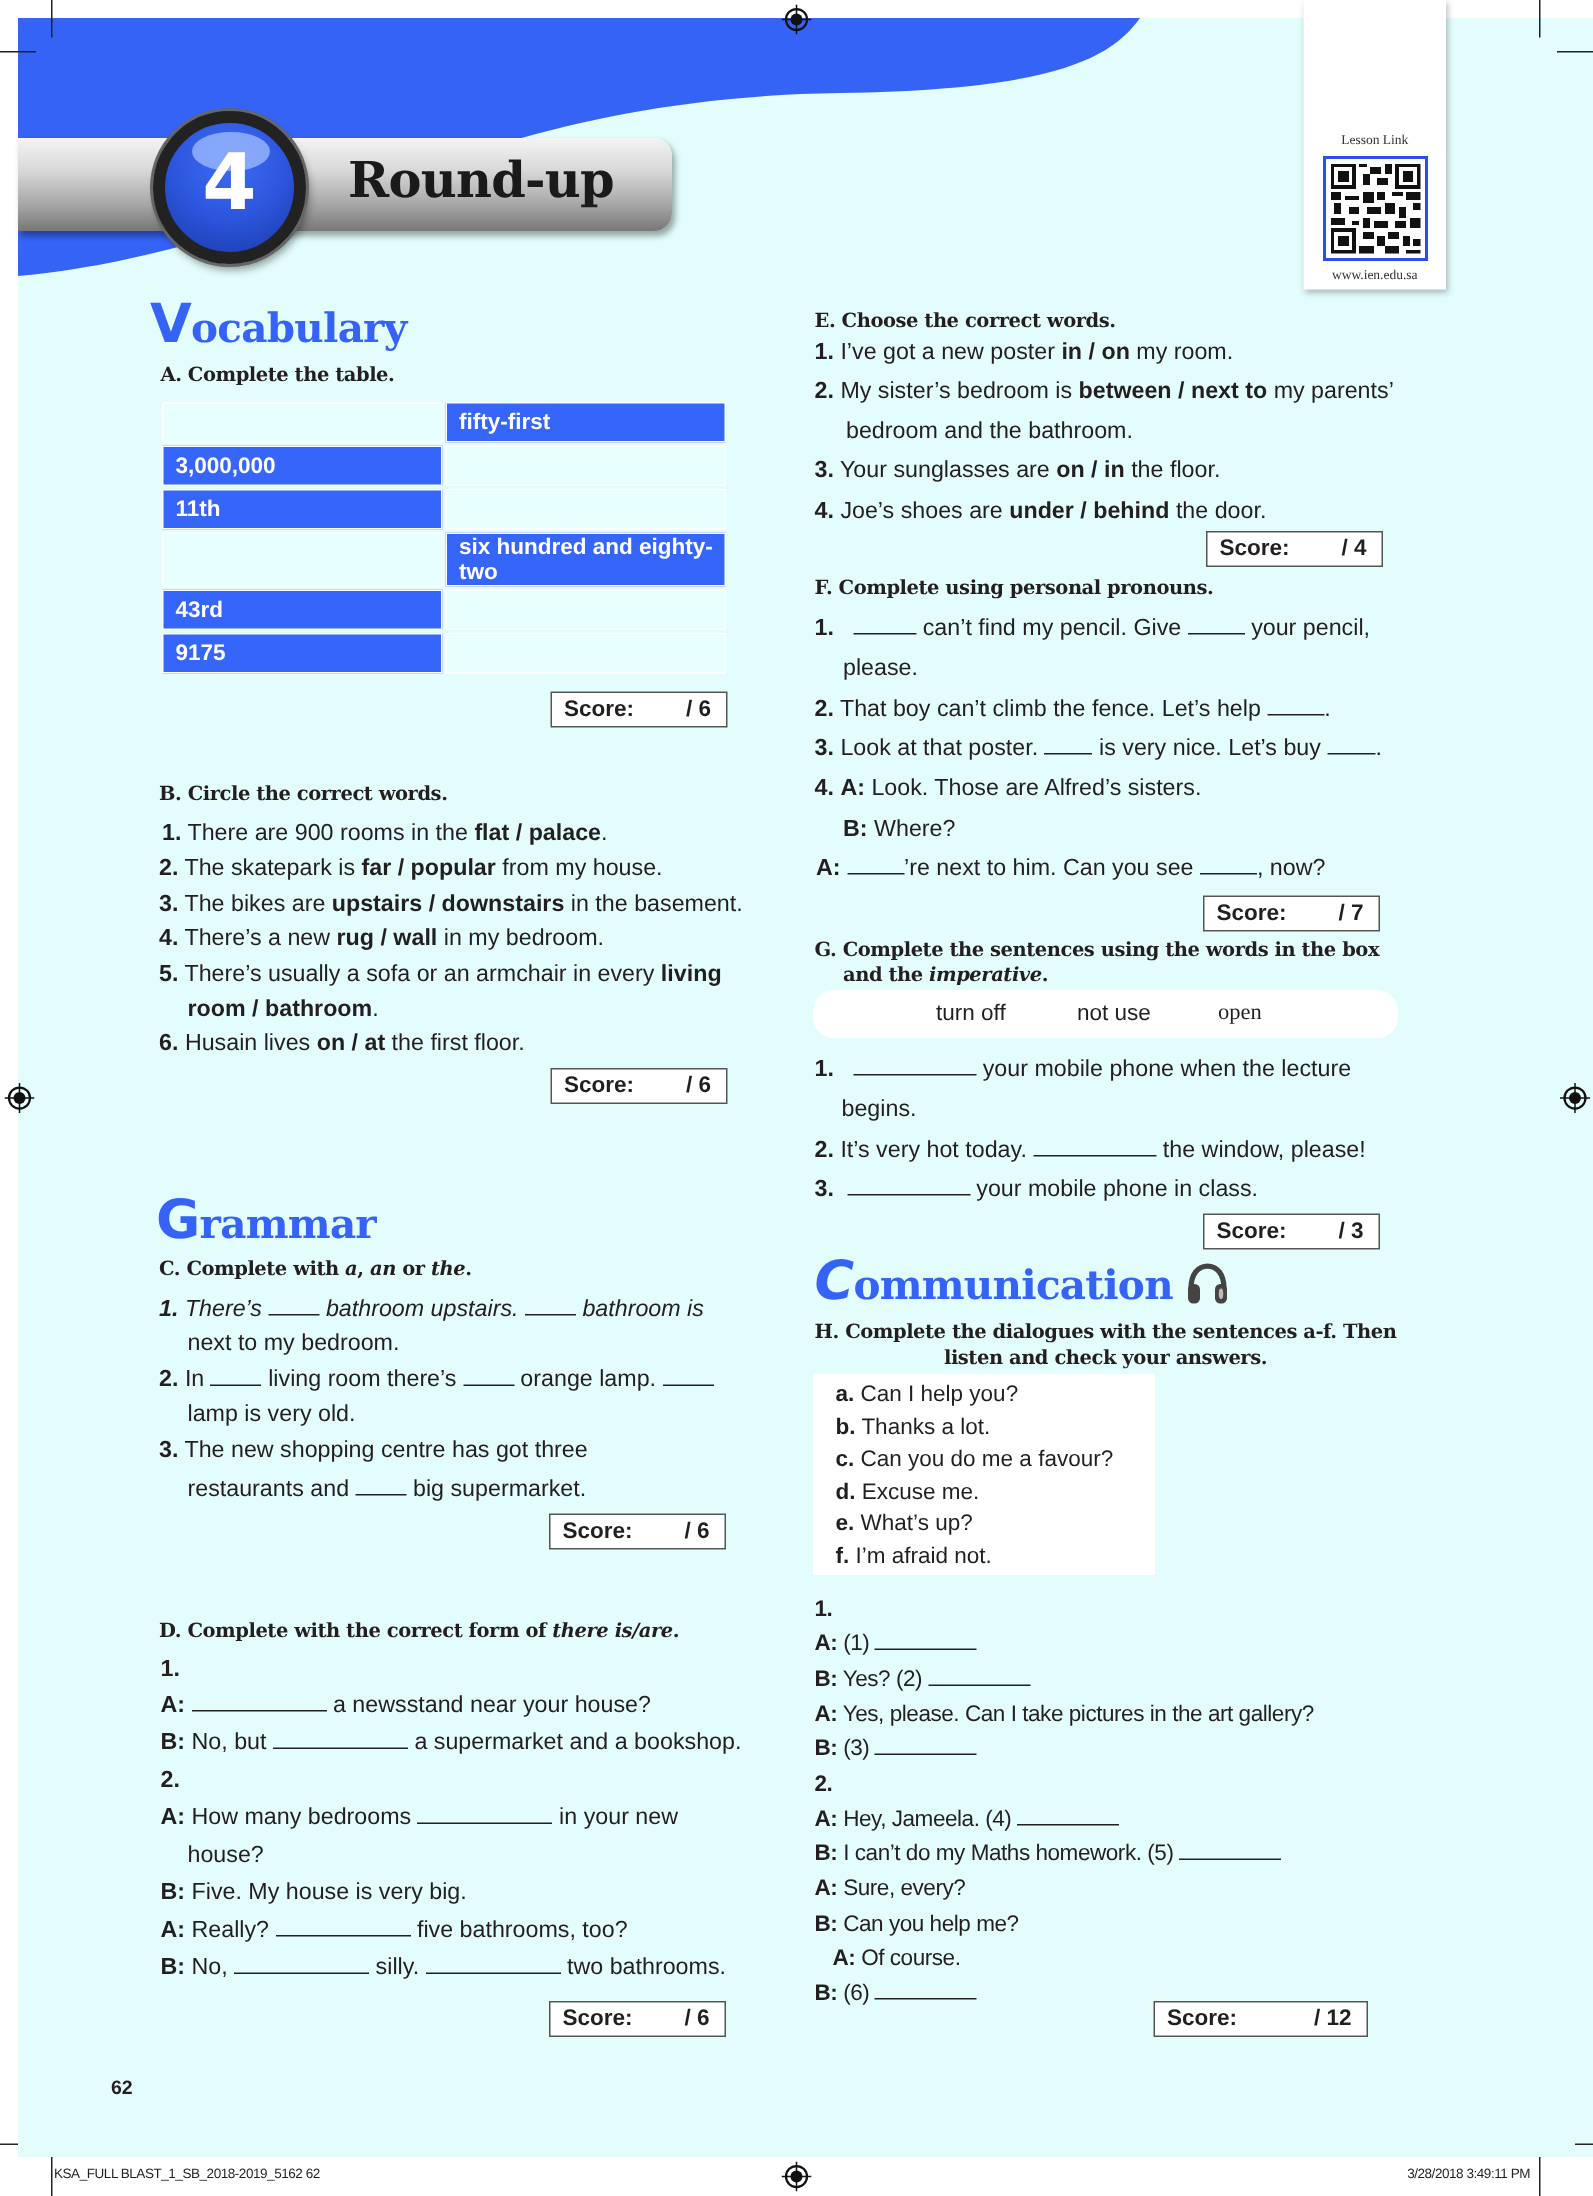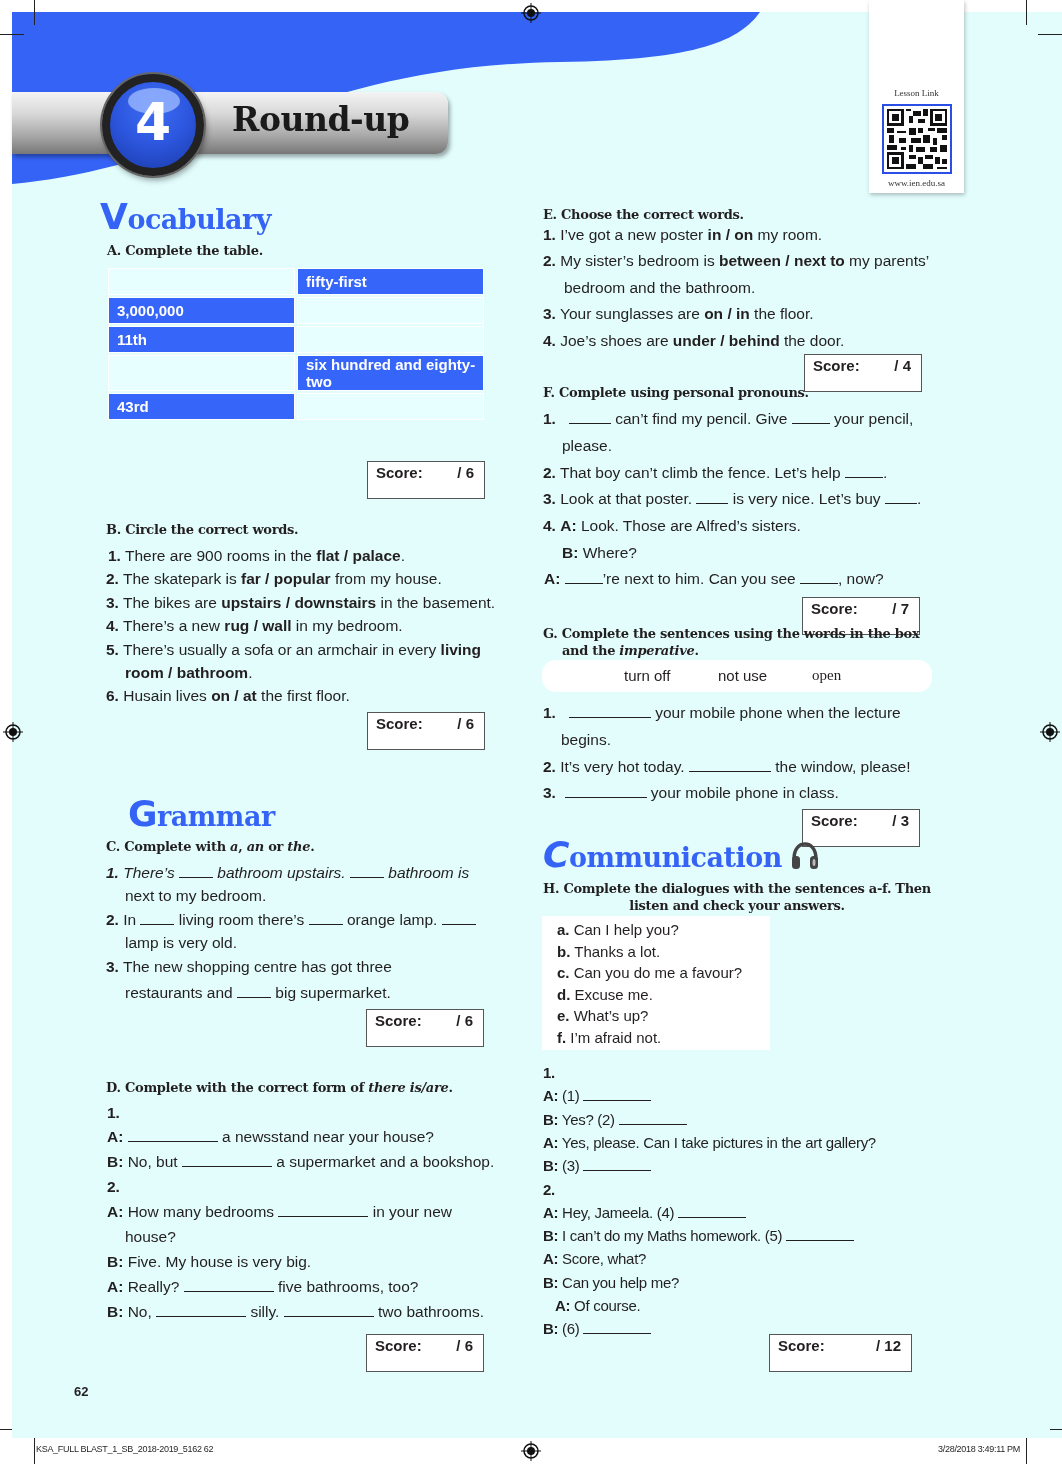--- a/index.html
+++ b/index.html
@@ -30,21 +30,21 @@
 
   
   .sec-title { position: absolute; font-family: "DejaVu Serif", serif; font-weight: bold; color: #3563f5; font-size: 27px; letter-spacing: -0.5px; }
   .sec-title .cap { font-family: "DejaVu Sans", sans-serif; font-size: 36px; font-weight: bold; }
   .ex-title { position: absolute; font-family: "DejaVu Serif", serif; font-weight: bold; font-size: 13px; color: #231f20; letter-spacing: -0.3px; line-height: 17px; }
 
   .line { position: absolute; font-size: 15.5px; line-height: 20px; white-space: nowrap; color: #231f20; }
   .line b { font-weight: bold; }
   .blank { display: inline-block; border-bottom: 1px solid #231f20; height: 14px; vertical-align: baseline; }
 
-  .score { position: absolute; height: 38px; border: 1px solid #555; background: #fff; font-weight: bold; font-size: 15px; line-height: 22px; padding-left: 8px; }
+  .score { position: absolute; height: 24px; border: 1px solid #555; background: #fff; font-weight: bold; font-size: 15px; line-height: 22px; padding-left: 8px; }
   .score .max { position: absolute; right: 10px; top: 0; }
 
   
   .tbl { position: absolute; left: 106px; top: 266px; width: 380px; border-collapse: separate; border-spacing: 2px; }
   .tbl td { height: 27px; width: 50%; font-weight: bold; font-size: 15px; color: #fff; padding-left: 8px; background: #e8ffff; border: 1px solid #ffffff; }
   .tbl td.filled { background: #3665fa; }
 
   .word-box { position: absolute; left: 542px; top: 660px; width: 390px; height: 32px; background: #ffffff; border-radius: 14px; }
   .word-box span { position: absolute; top: 7px; font-size: 15px; }
 
@@ -175,20 +175,24 @@
         <td></td>
       </tr>
       <tr>
         <td></td>
         <td class="filled">six hundred and eighty-two</td>
       </tr>
       <tr>
         <td class="filled">43rd</td>
         <td></td>
       </tr>
+      <tr>
+        <td class="filled">9175</td>
+        <td></td>
+      </tr>
     </tbody>
 </table>
 
 <div class="score" style="left:367px;top:461px;width:118px;">
   <span>Score:</span><span class="max">/ 6</span>
 </div>
 
 <div class="ex-title" style="left:106px;top:521px;">B. Circle the correct words.</div>
 <div id="exB">
     <div class="line" style="left:108px;top:546px;"><b>1.</b> <span>There are 900 rooms in the </span><b>flat / palace</b><span>.</span></div>
@@ -196,21 +200,21 @@
     <div class="line" style="left:106px;top:593px;"><b>3.</b> <span>The bikes are </span><b>upstairs / downstairs</b><span> in the basement.</span></div>
     <div class="line" style="left:106px;top:616px;"><b>4.</b> <span>There’s a new </span><b>rug / wall</b><span> in my bedroom.</span></div>
     <div class="line" style="left:106px;top:640px;"><b>5.</b> <span>There’s usually a sofa or an armchair in every </span><b>living</b><span></span></div>
     <div class="line" style="left:125px;top:663px;"><span></span><b>room / bathroom</b><span>.</span></div>
     <div class="line" style="left:106px;top:686px;"><b>6.</b> <span>Husain lives </span><b>on / at</b><span> the first floor.</span></div>
   </div>
 <div class="score" style="left:367px;top:712px;width:118px;">
   <span>Score:</span><span class="max">/ 6</span>
 </div>
 
-<div class="sec-title" style="left:104px;top:793px;margin-left:24px;">
+<div class="sec-title" style="left:104px;top:793px;">
   <span class="cap">G</span><span>rammar</span>
 </div>
 <div class="ex-title" style="left:106px;top:838px;">
   <span>C. Complete with </span><i>a</i><span>, </span><i>an</i><span> or </span><i>the</i><span>.</span>
 </div>
 <div id="exC">
     <div class="line" style="left:106px;top:863px;font-style:italic;"><b>1.</b> <span>There’s </span><span class="blank" style="width:34px"></span><span> bathroom upstairs. </span><span class="blank" style="width:34px"></span><span> bathroom is</span></div>
     <div class="line" style="left:125px;top:886px;"><span>next to my bedroom.</span></div>
     <div class="line" style="left:106px;top:910px;"><b>2.</b> <span>In </span><span class="blank" style="width:34px"></span><span> living room there’s </span><span class="blank" style="width:34px"></span><span> orange lamp. </span><span class="blank" style="width:34px"></span></div>
     <div class="line" style="left:125px;top:933px;"><span>lamp is very old.</span></div>
@@ -322,21 +326,21 @@
   </div>
 <div id="exHdlg">
     <div class="line" style="left:543px;top:1063px;font-size:15px;letter-spacing:-0.3px;"><b>1.</b> <span></span></div>
     <div class="line" style="left:543px;top:1086.3px;font-size:15px;letter-spacing:-0.3px;"><b>A:</b> <span>(1) </span><span class="blank" style="width:68px"></span></div>
     <div class="line" style="left:543px;top:1109.6px;font-size:15px;letter-spacing:-0.3px;"><b>B:</b> <span>Yes? (2) </span><span class="blank" style="width:68px"></span></div>
     <div class="line" style="left:543px;top:1132.9px;font-size:15px;letter-spacing:-0.3px;"><b>A:</b> <span>Yes, please. Can I take pictures in the art gallery?</span></div>
     <div class="line" style="left:543px;top:1156.2px;font-size:15px;letter-spacing:-0.3px;"><b>B:</b> <span>(3) </span><span class="blank" style="width:68px"></span></div>
     <div class="line" style="left:543px;top:1179.5px;font-size:15px;letter-spacing:-0.3px;"><b>2.</b> <span></span></div>
     <div class="line" style="left:543px;top:1202.8px;font-size:15px;letter-spacing:-0.3px;"><b>A:</b> <span>Hey, Jameela. (4) </span><span class="blank" style="width:68px"></span></div>
     <div class="line" style="left:543px;top:1226.1px;font-size:15px;letter-spacing:-0.3px;"><b>B:</b> <span>I can’t do my Maths homework. (5) </span><span class="blank" style="width:68px"></span></div>
-    <div class="line" style="left:543px;top:1249.4px;font-size:15px;letter-spacing:-0.3px;"><b>A:</b> <span>Score, what?</span></div>
+    <div class="line" style="left:543px;top:1249.4px;font-size:15px;letter-spacing:-0.3px;"><b>A:</b> <span>Sure, every?</span></div>
     <div class="line" style="left:543px;top:1272.7px;font-size:15px;letter-spacing:-0.3px;"><b>B:</b> <span>Can you help me?</span></div>
     <div class="line" style="left:543px;top:1296px;font-size:15px;letter-spacing:-0.3px;margin-left:12px;"><b>A:</b> <span>Of course.</span></div>
     <div class="line" style="left:543px;top:1319.3px;font-size:15px;letter-spacing:-0.3px;"><b>B:</b> <span>(6) </span><span class="blank" style="width:68px"></span></div>
   </div>
 <div class="score" style="left:769px;top:1334px;width:143px;">
   <span>Score:</span><span class="max">/ 12</span>
 </div>
 
 <div class="page-num">62</div>
 <div class="slug-left">KSA_FULL BLAST_1_SB_2018-2019_5162   62</div>

